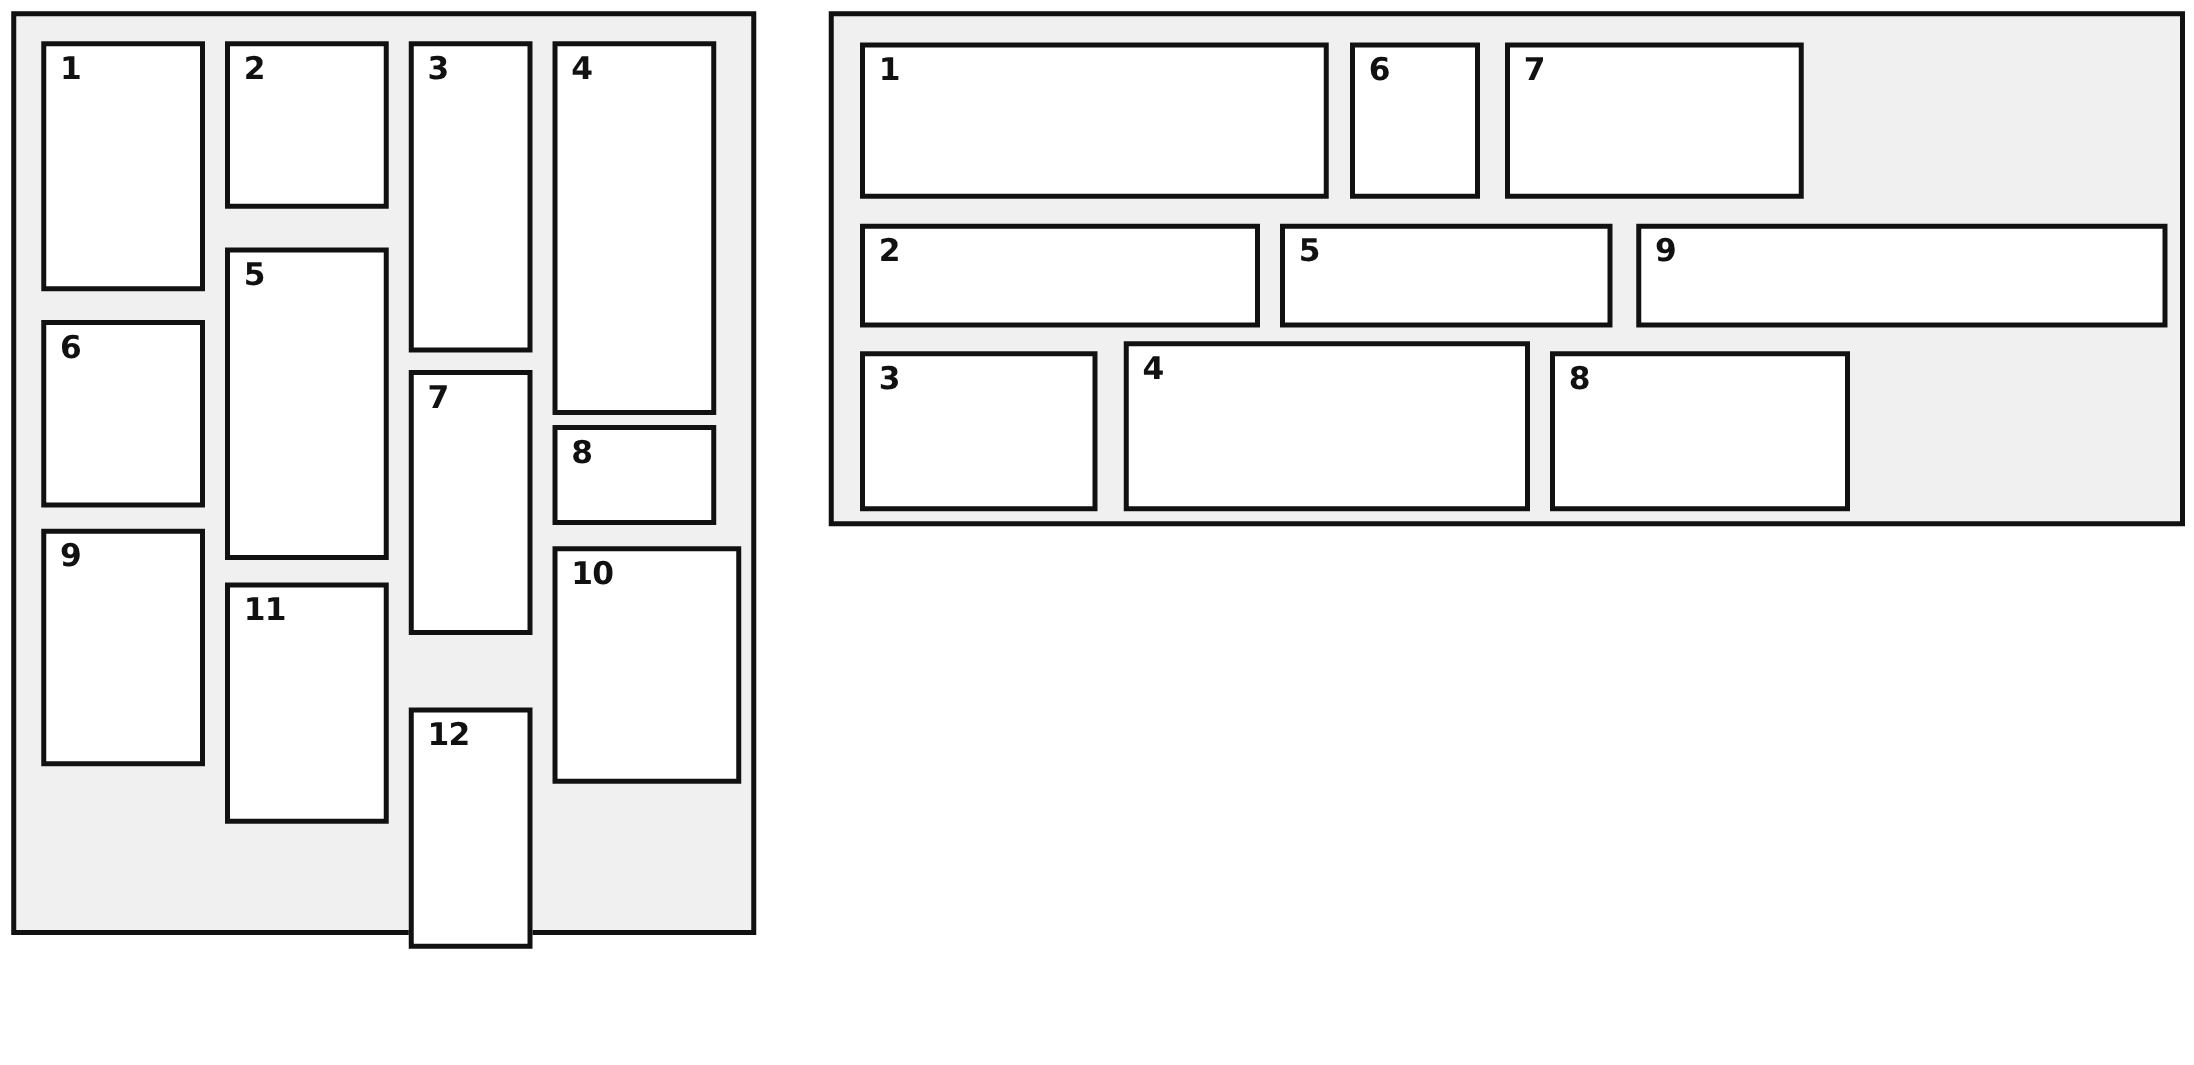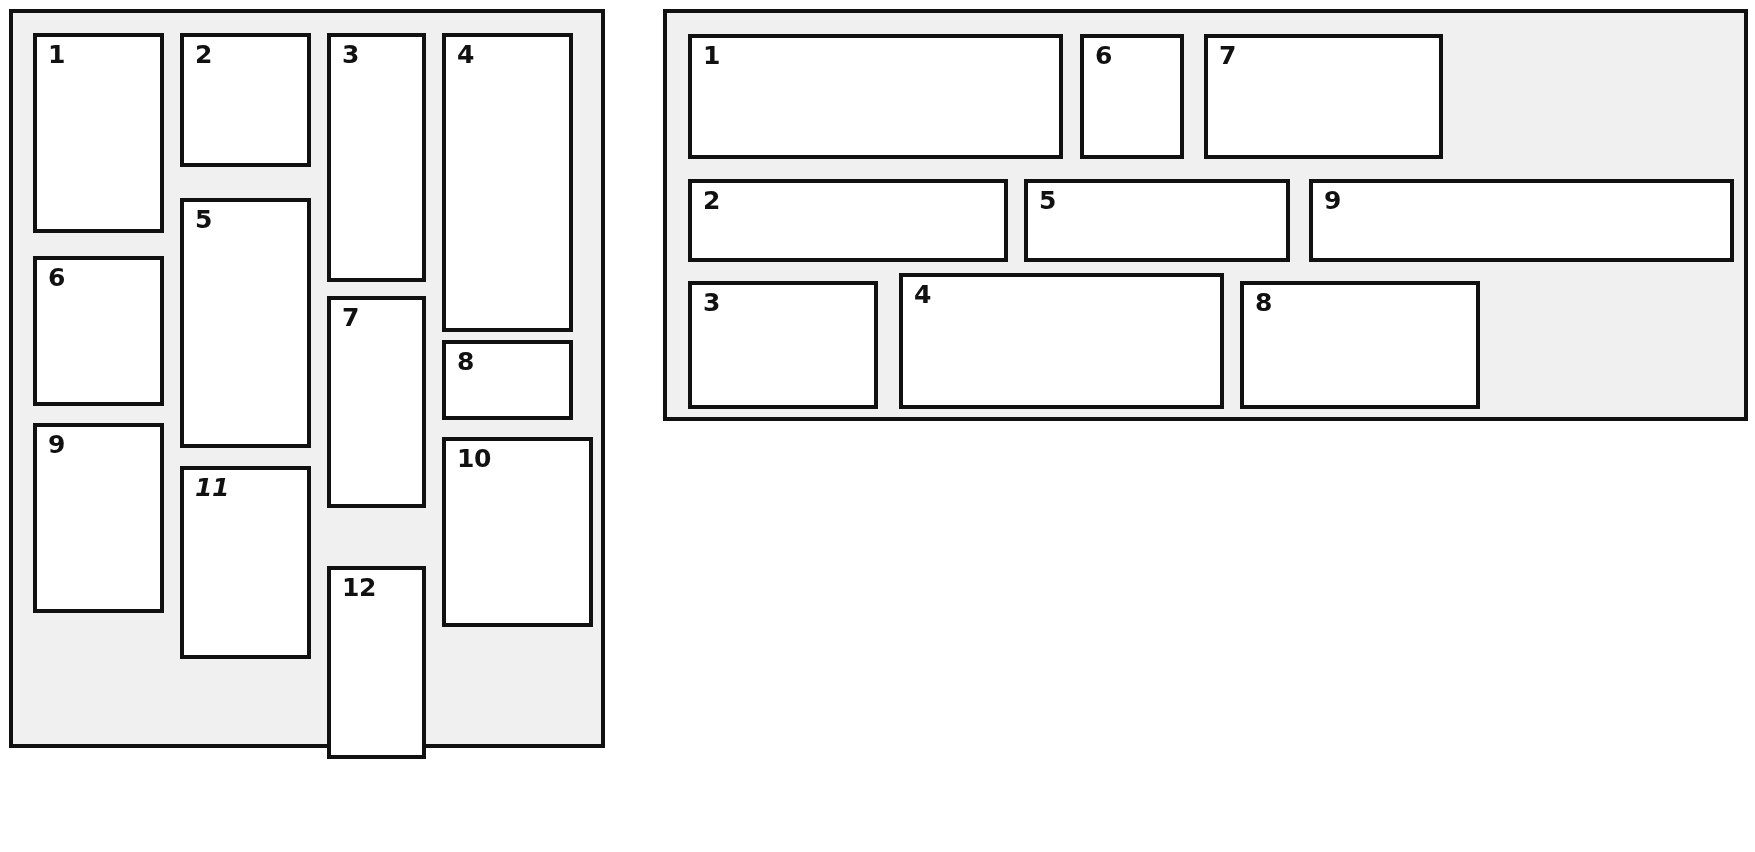--- a/index.html
+++ b/index.html
@@ -81,21 +81,21 @@
       </div>
       <div class="box" style="left: 429px; top: 327px; width: 131px; height: 80px; background: rgb(255, 255, 255); border-color: rgb(17, 17, 17); border-width: 4px;">
         <span class="box-label">8</span>
       </div>
       <div class="box" style="left: 20px; top: 410px; width: 131px; height: 190px; background: rgb(255, 255, 255); border-color: rgb(17, 17, 17); border-width: 4px;">
         <span class="box-label">9</span>
       </div>
       <div class="box" style="left: 429px; top: 424px; width: 151px; height: 190px; background: rgb(255, 255, 255); border-color: rgb(17, 17, 17); border-width: 4px;">
         <span class="box-label">10</span>
       </div>
-      <div class="box" style="left: 167px; top: 453px; width: 131px; height: 193px; background: rgb(255, 255, 255); border-color: rgb(17, 17, 17); border-width: 4px; font-style: italic;">
+      <div class="box" style="left: 167px; top: 453px; width: 131px; height: 193px; background: rgb(255, 255, 255); border-color: rgb(17, 17, 17); border-width: 4px;">
         <span class="box-label">11</span>
       </div>
       <div class="box" style="left: 314px; top: 505px; width: 99px; height: 193px; background: rgb(255, 255, 255); border-color: rgb(17, 17, 17); border-width: 4px; margin-top: 48px;">
         <span class="box-label">12</span>
       </div>
     </div>
     <div class="panel" style="left: 663px; top: 9px; width: 1085px; height: 412px; background: rgb(240, 240, 240); border-color: rgb(17, 17, 17); border-width: 4px;">
       <div class="box" style="left: 21px; top: 21px; width: 375px; height: 125px; background: rgb(255, 255, 255); border-color: rgb(17, 17, 17); border-width: 4px;">
         <span class="box-label">1</span>
       </div>

